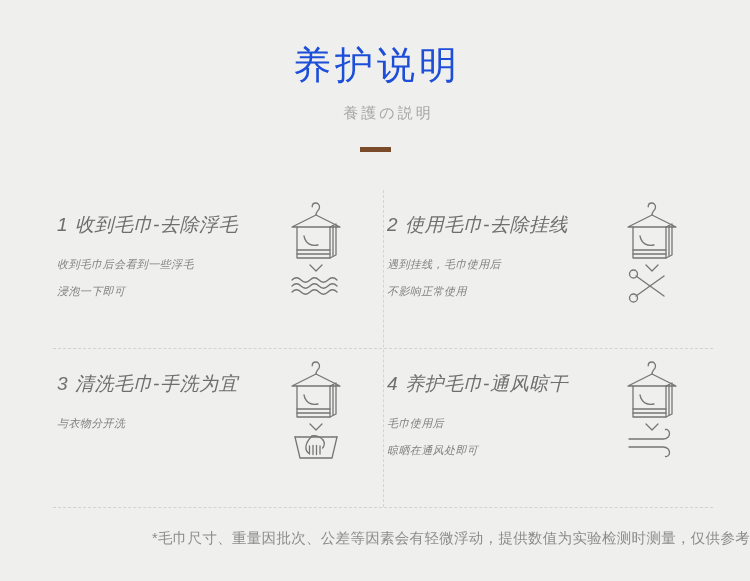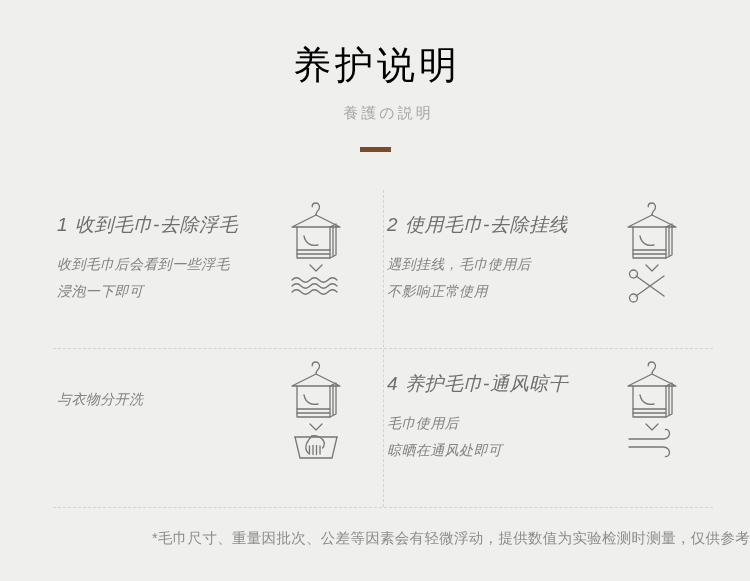--- a/index.html
+++ b/index.html
@@ -25,21 +25,21 @@
 
   
   .header {
     text-align: center;
     padding-top: 42px;
   }
   .main-title {
     font-size: 38px;
     line-height: 46px;
     letter-spacing: 4px;
-    color: #000000;
+    color: #1d4ed8;
     font-weight: 500;
     margin: 0;
     text-indent: 4px;
   }
   .sub-title {
     font-size: 15px;
     line-height: 22px;
     letter-spacing: 3px;
     color: #a6a6a6;
     margin: 14px 0 0 0;
@@ -108,21 +108,21 @@
     font-weight: 400;
     white-space: nowrap;
   }
   .item-index {
     margin-right: 7px;
   }
   .item-lines {
     margin-top: 14px;
   }
   .item-line {
-    font-size: 14px;
+    font-size: 11px;
     line-height: 27px;
     color: #828282;
     letter-spacing: 0.4px;
     white-space: nowrap;
   }
 
   .cell-icon {
     position: absolute;
     right: 34px;
     top: 10px;
@@ -227,20 +227,23 @@
           <line x1="17" y1="76" x2="45" y2="96"></line>
           <line x1="45" y1="76" x2="17" y2="96"></line>
           <circle cx="14.5" cy="74" r="4"></circle>
           <circle cx="14.5" cy="98" r="4"></circle>
         </svg>
       </div>
     </div>
 
     <div class="grid-cell cell-3">
       <div class="cell-inner">
+        <h2 class="item-heading">
+          <span class="item-index">3</span><span>清洗毛巾-手洗为宜</span>
+        </h2>
         <div class="item-lines">
           <div class="item-line">与衣物分开洗</div>
         </div>
       </div>
       <div class="cell-icon">
         <svg width="66" height="105" viewBox="0 0 66 105" fill="none" stroke="#767676" stroke-width="1.3" stroke-linecap="round" stroke-linejoin="round">
           <path d="M33 15 C33 11 36.5 10.5 36.5 7.2 C36.5 4.6 34.8 3 32.8 3 C30.8 3 29.2 4.6 29.2 6.8"></path>
           <path d="M33 15 L9 27 L57 27 Z"></path>
           <path d="M14 27 L14 58 L47 58 L47 27"></path>
           <path d="M47 27 L53 24 L53 55 L47 58"></path>

